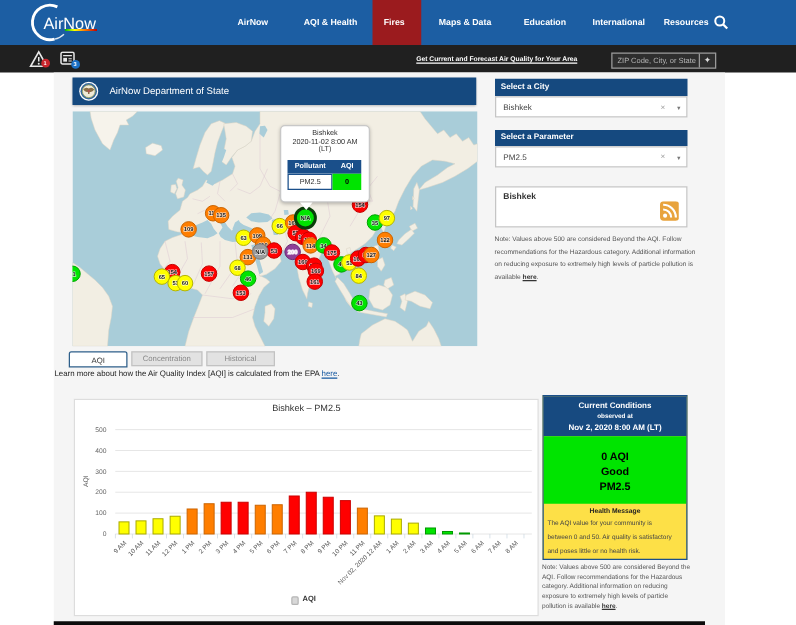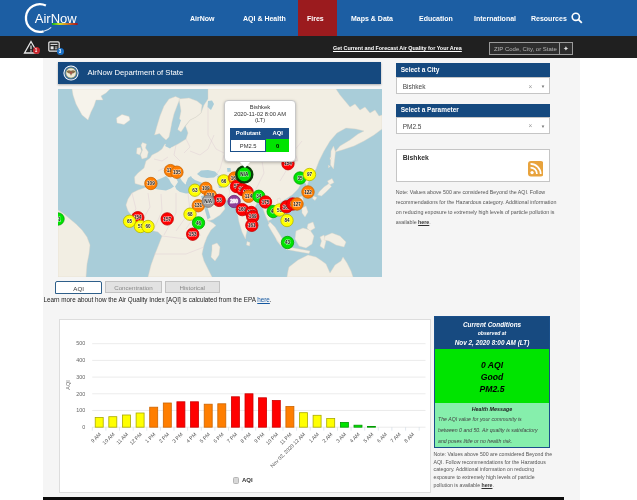--- a/index.html
+++ b/index.html
@@ -347,20 +347,21 @@
   </svg>
 </div>
 <div class="abs" style="left:395.7px;top:186.5px;width:175px;font-size:5.3px;color:#555;line-height:10.2px;">Note: Values above 500 are considered Beyond the AQI. Follow<br>recommendations for the Hazardous category. Additional information<br>on reducing exposure to extremely high levels of particle pollution is<br>available <b style="text-decoration:underline;color:#333;">here</b>.</div>
 
 <div class="abs" style="left:55.1px;top:280.6px;width:47px;height:13px;background:#fff;border:1px solid #2e5f8a;border-radius:2px 2px 0 0;font-size:6.2px;color:#333;text-align:center;line-height:13px;z-index:2;">AQI</div>
 <div class="abs" style="left:105.3px;top:281.3px;width:56.3px;height:12.2px;background:#e2e2e2;border:1px solid #c2c2c2;font-size:6.2px;color:#888;text-align:center;line-height:12.2px;">Concentration</div>
 <div class="abs" style="left:164.9px;top:281.3px;width:54.7px;height:12.2px;background:#e2e2e2;border:1px solid #c2c2c2;font-size:6.2px;color:#888;text-align:center;line-height:12.2px;">Historical</div>
 <div class="abs" style="left:43.5px;top:295.5px;font-size:6.3px;color:#222;">Learn more about how the Air Quality Index [AQI] is calculated from the EPA <span style="color:#1558a0;text-decoration:underline;">here</span>.</div>
 
 <div class="abs" style="left:58.7px;top:318.8px;width:372.8px;height:174.2px;background:#fff;border:1px solid #ddd;"></div>
+<div class="abs" style="left:58.7px;top:321.5px;width:372.8px;text-align:center;font-size:7.3px;color:#333;">Bishkek – PM2.5</div>
 <svg class="abs" style="left:58.7px;top:318.8px;" width="372.8" height="174.2" viewBox="0 0 372.8 174.2">
 <line x1="33.2" y1="108.2" x2="366.5" y2="108.2" stroke="#e6e6e6" stroke-width="0.8"></line>
 <text x="26.200000000000003" y="110.0" font-size="5.4" fill="#666" text-anchor="end">0</text>
 <line x1="33.2" y1="91.5" x2="366.5" y2="91.5" stroke="#e6e6e6" stroke-width="0.8"></line>
 <text x="26.200000000000003" y="93.3" font-size="5.4" fill="#666" text-anchor="end">100</text>
 <line x1="33.2" y1="74.8" x2="366.5" y2="74.8" stroke="#e6e6e6" stroke-width="0.8"></line>
 <text x="26.200000000000003" y="76.6" font-size="5.4" fill="#666" text-anchor="end">200</text>
 <line x1="33.2" y1="58.1" x2="366.5" y2="58.1" stroke="#e6e6e6" stroke-width="0.8"></line>
 <text x="26.200000000000003" y="59.9" font-size="5.4" fill="#666" text-anchor="end">300</text>
 <line x1="33.2" y1="41.4" x2="366.5" y2="41.4" stroke="#e6e6e6" stroke-width="0.8"></line>
@@ -435,21 +436,21 @@
 <text x="287.6" y="115.7" font-size="5.2" fill="#555" text-anchor="end" transform="rotate(-45 287.6 115.7)">3 AM</text>
 <text x="301.2" y="115.7" font-size="5.2" fill="#555" text-anchor="end" transform="rotate(-45 301.2 115.7)">4 AM</text>
 <text x="314.8" y="115.7" font-size="5.2" fill="#555" text-anchor="end" transform="rotate(-45 314.8 115.7)">5 AM</text>
 <text x="328.4" y="115.7" font-size="5.2" fill="#555" text-anchor="end" transform="rotate(-45 328.4 115.7)">6 AM</text>
 <text x="342.0" y="115.7" font-size="5.2" fill="#555" text-anchor="end" transform="rotate(-45 342.0 115.7)">7 AM</text>
 <text x="355.7" y="115.7" font-size="5.2" fill="#555" text-anchor="end" transform="rotate(-45 355.7 115.7)">8 AM</text>
 </svg>
 <div class="abs" style="left:232.5px;top:477px;width:6.5px;height:6.5px;background:#d8d8d8;border:1px solid #b5b5b5;border-radius:1.5px;"></div>
 <div class="abs" style="left:242px;top:477px;font-size:6px;font-weight:bold;color:#333;">AQI</div>
 
-<div class="abs" style="left:434px;top:316px;width:116px;height:131.5px;border:1px solid #1a4f8a;background:#86efac;font-style:italic;">
+<div class="abs" style="left:434px;top:316px;width:116px;height:131.5px;border:1px solid #1a4f8a;background:#fde047;">
   <div style="background:#174a80;color:#fff;height:32.4px;text-align:center;">
     <div style="font-size:6.4px;font-weight:bold;padding-top:3.6px;">Current Conditions</div>
     <div style="font-size:5.1px;font-weight:bold;margin-top:2.6px;">observed at</div>
     <div style="font-size:6.4px;font-weight:bold;margin-top:2.8px;">Nov 2, 2020 8:00 AM (LT)</div>
   </div>
   <div style="background:#00e400;height:54.1px;text-align:center;color:#000;font-size:8.6px;font-weight:bold;padding-top:9.6px;line-height:12.1px;">0 AQI<br>Good<br>PM2.5</div>
   <div style="text-align:center;font-size:5.4px;font-weight:bold;color:#222;margin-top:2.8px;">Health Message</div>
   <div style="font-size:5.2px;color:#444;margin:1.8px 0 0 3px;line-height:11px;">The AQI value for your community is<br>between 0 and 50. Air quality is satisfactory<br>and poses little or no health risk.</div>
 </div>
 <div class="abs" style="left:433.6px;top:451.3px;width:125px;font-size:5.2px;color:#555;line-height:7.6px;">Note: Values above 500 are considered Beyond the<br>AQI. Follow recommendations for the Hazardous<br>category. Additional information on reducing<br>exposure to extremely high levels of particle<br>pollution is available <b style="color:#333;text-decoration:underline;">here</b>.</div>

